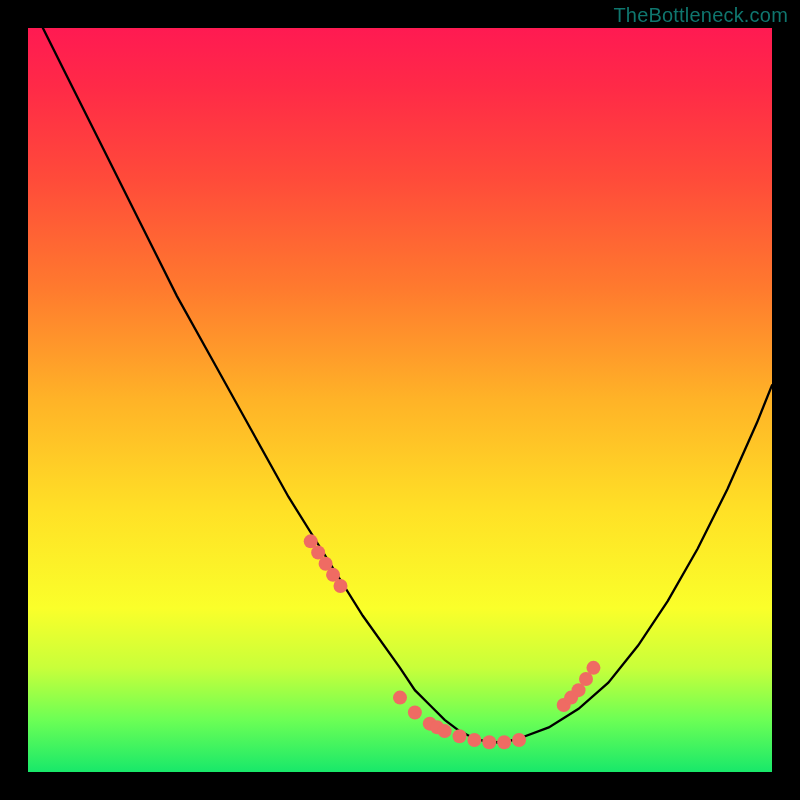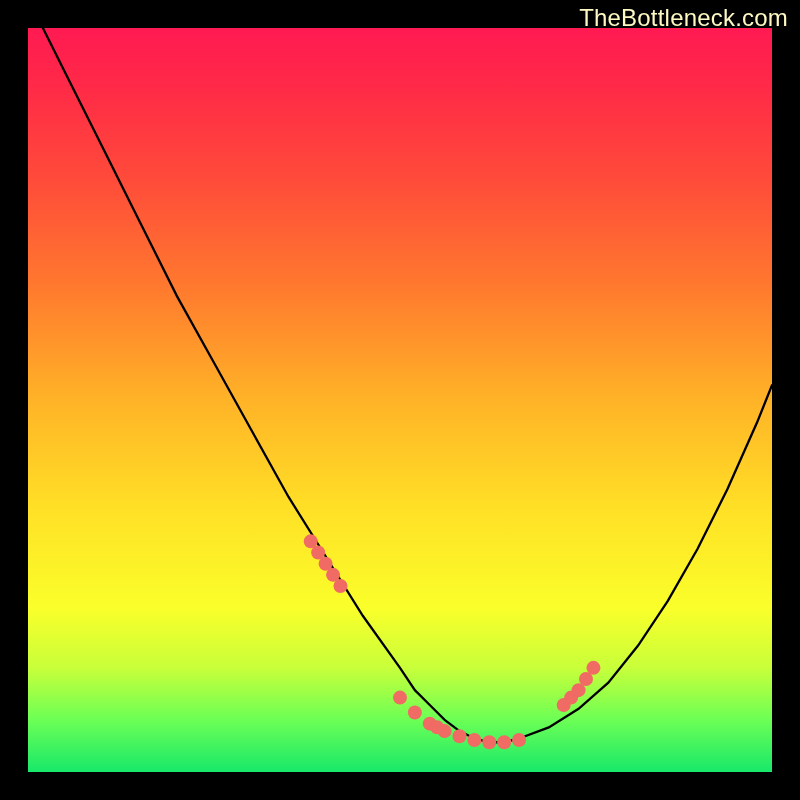--- a/index.html
+++ b/index.html
@@ -45,22 +45,22 @@
     position: absolute;
     left: 28px;
     top: 28px;
     width: 744px;
     height: 744px;
   }
   .watermark {
     position: absolute;
     top: 4px;
     right: 12px;
-    color: #fef9c3;
-    font-size: 24px;
+    color: #0f766e;
+    font-size: 20px;
     letter-spacing: 0.2px;
     font-weight: 500;
     user-select: none;
   }
 </style>
 </head>
 <body>
 
 <div class="frame">
   <div class="plot-area"></div>

